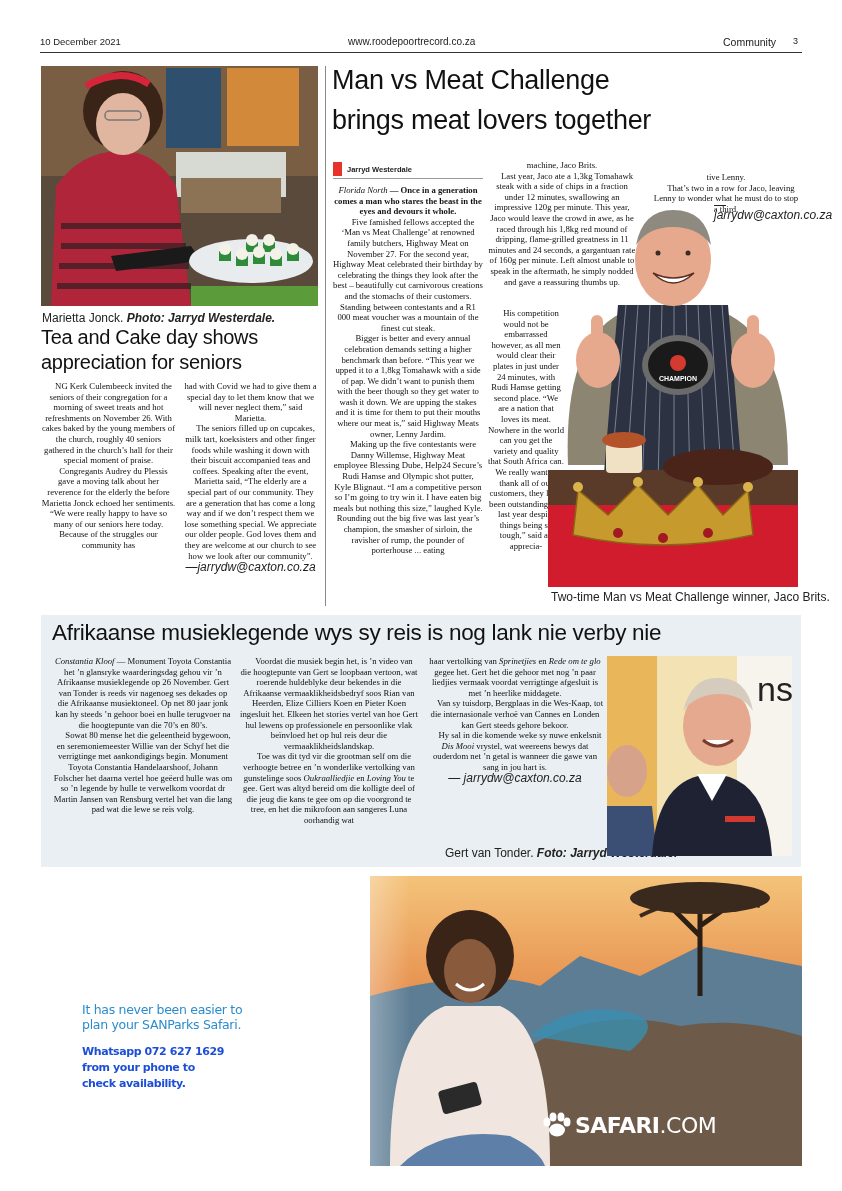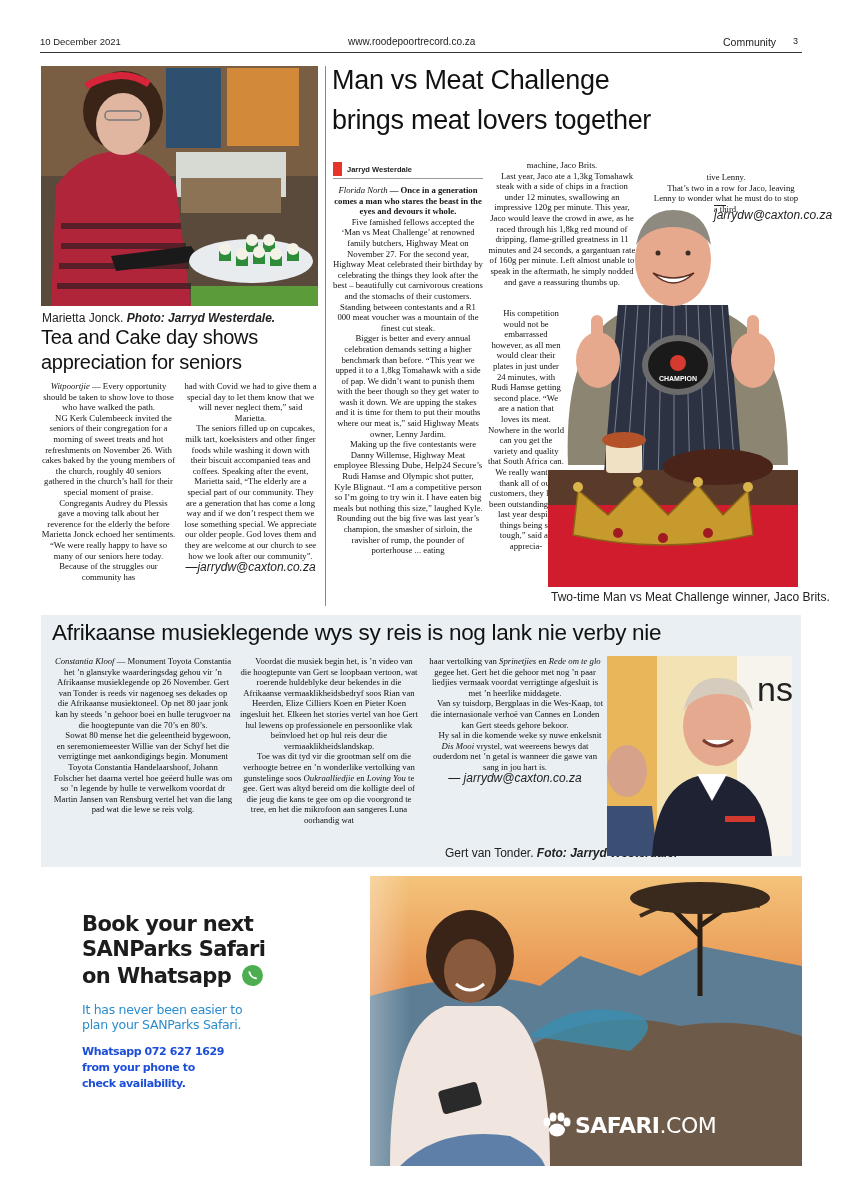--- a/index.html
+++ b/index.html
@@ -88,21 +88,20 @@
   <span>Marietta Jonck.</span>
   <b>Photo: Jarryd Westerdale.</b>
 </div>
 
 <h2 class="abs headline" style="left:41px; top:325px; font-size:20px; line-height:25px;">
   <span>Tea and Cake day shows</span><br>
   <span>appreciation for seniors</span>
 </h2>
 
 <div class="col" style="left:41px; top:381px; width:135px;">
-  <p><span class="place">Witpoortjie</span><span> — Every opportunity should be taken to show love to those who have walked the path.</span></p>
   <p class="ind">NG Kerk Culembeeck invited the seniors of their congregation for a morning of sweet treats and hot refreshments on November 26. With cakes baked by the young members of the church, roughly 40 seniors gathered in the church’s hall for their special moment of praise.</p>
   <p class="ind">Congregants Audrey du Plessis gave a moving talk about her reverence for the elderly the before Marietta Jonck echoed her sentiments. “We were really happy to have so many of our seniors here today. Because of the struggles our community has</p>
 </div>
 <div class="col" style="left:183px; top:381px; width:135px;">
   <p>had with Covid we had to give them a special day to let them know that we will never neglect them,” said Marietta.</p>
   <p class="ind">The seniors filled up on cupcakes, milk tart, koeksisters and other finger foods while washing it down with their biscuit accompanied teas and coffees. Speaking after the event, Marietta said, “The elderly are a special part of our community. They are a generation that has come a long way and if we don’t respect them we lose something special. We appreciate our older people. God loves them and they are welcome at our church to see how we look after our community”.</p>
   <p class="sig" style="margin-top:1px;">—jarrydw@caxton.co.za</p>
 </div>
 
 <div class="vrule" style="left:325px; top:66px; height:540px;"></div>
@@ -255,31 +254,20 @@
     <rect x="0" y="0" width="522" height="290" fill="url(#leftfade)"></rect>
 
     <path d="M110 290 Q110 150 165 130 L220 130 Q270 150 270 290 Z" fill="#f1e6df"></path>
     <ellipse cx="190" cy="80" rx="44" ry="46" fill="#3a2418"></ellipse>
     <ellipse cx="190" cy="95" rx="26" ry="32" fill="#8a5a3c"></ellipse>
     <path d="M176 108 Q190 120 204 108" stroke="#ffffff" stroke-width="3" fill="none"></path>
     <rect x="160" y="210" width="40" height="24" rx="4" fill="#2a2a2a" transform="rotate(-15 180 222)"></rect>
     <path d="M120 290 Q160 250 230 260 Q260 275 265 290 Z" fill="#5d7fa8"></path>
   </svg>
 
-  <div class="ad-title">
-    <div>Book your next</div>
-    <div>SANParks Safari</div>
-    <div><span>on Whatsapp</span>
-      <span class="abs" style="display:inline-block; position:relative; top:3px; margin-left:4px; width:21px; height:21px; border-radius:50%; background:#4cae4f;">
-        <svg width="21" height="21" viewBox="0 0 21 21">
-            <path d="M7 6 Q6 7 7 9 Q9 13 13 14 Q15 15 15 13 L13.5 12 Q12.5 12.5 11.5 11.8 Q9.5 10.5 9 9 Q8.5 8 9 7.5 Z" fill="#ffffff"></path>
-          </svg>
-      </span>
-    </div>
-  </div>
   <div class="ad-sub">
     <div>It has never been easier to</div>
     <div>plan your SANParks Safari.</div>
   </div>
   <div class="ad-cta">
     <div>Whatsapp 072 627 1629</div>
     <div>from your phone to</div>
     <div>check availability.</div>
   </div>
 

